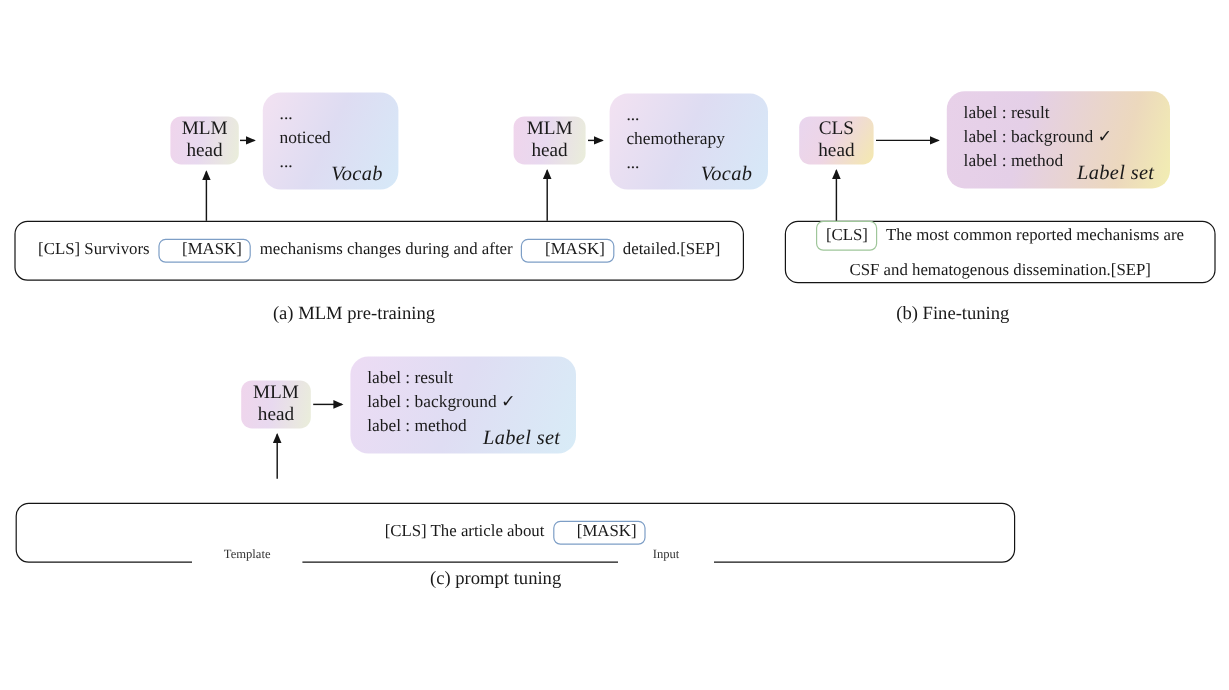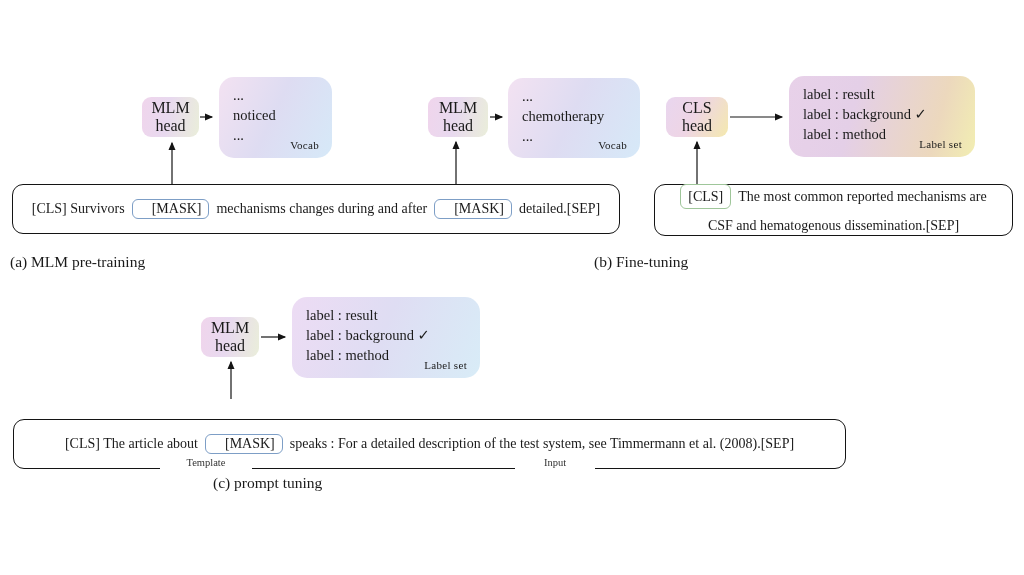--- a/index.html
+++ b/index.html
@@ -8,35 +8,35 @@
     font-family:"Liberation Serif", serif;color:#1a1a1a;overflow:hidden;
   }
   .overlay{position:absolute;left:0;top:0;width:1024px;height:575px;pointer-events:none;}
   .headbox{
     position:absolute;border-radius:9px;display:flex;flex-direction:column;
     align-items:center;justify-content:center;font-size:16px;line-height:18px;
   }
   .grad-head-mlm{background:linear-gradient(100deg,#f0d5ec 0%,#e8d9ef 45%,#eaeeda 100%);align-items:center;}
   .grad-head-cls{background:linear-gradient(118deg,#e9d6ef 0%,#eed5e5 45%,#f4e9ae 100%);}
   .infobox{position:absolute;border-radius:15px;font-size:14.5px;line-height:20px;padding:8px 0 0 14px;box-sizing:border-box;}
-  .infobox .tag{position:absolute;right:13px;bottom:3px;font-size:11px;letter-spacing:.3px;margin-top:20px;}
+  .infobox .tag{position:absolute;right:13px;bottom:3px;font-style:italic;font-size:17px;letter-spacing:.3px;margin-top:20px;}
   .grad-vocab{background:linear-gradient(115deg,#f3e2f2 0%,#dedcf2 48%,#d6e9f8 100%);}
   .grad-labelset-warm{background:linear-gradient(105deg,#e8d1e9 0%,#e4cfe7 35%,#ecd8bd 78%,#f2eeb2 100%);}
   .grad-labelset-cool{background:linear-gradient(112deg,#eddcf4 0%,#dfddf3 48%,#d8ecf7 100%);}
   .bold{font-weight:normal;}
   .sentence{
     position:absolute;border:1.6px solid #141414;border-radius:11px;background:#fff;
     display:flex;align-items:center;justify-content:center;gap:7px;font-size:14px;box-sizing:border-box;
   }
   .sentence-col{flex-direction:column;gap:6px;line-height:21px;}
   .sline{display:flex;align-items:center;gap:7px;}
   .chip{border-radius:6px;padding:1px 7px;background:#fff;display:inline-block;}
   .chip-mask{border:1.3px solid #7d9ec6;padding-left:19px;}
   .chip-cls{border:1.3px solid #9fc69a;}
-  .caption{position:absolute;text-align:left;font-size:15.5px;}
+  .caption{position:absolute;text-align:center;font-size:15.5px;}
   .bracket-label{
     position:absolute;background:#ffffff;font-size:10.5px;color:#333;
     text-align:center;padding:0 5px;line-height:14px;
   }
 </style>
 </head>
 <body>
 
 <div class="stage">
 
@@ -134,21 +134,20 @@
   <div class="infobox grad-labelset-cool" style="left:292px;top:297px;width:188px;height:81px">
     <div>label : result</div>
     <div class="bold">label : background ✓</div>
     <div>label : method</div>
     <div class="tag">Label set</div>
   </div>
 
   <div class="sentence" style="left:13px;top:419px;width:833px;height:50px">
     <span>[CLS] The article about</span>
     <span class="chip chip-mask">[MASK]</span>
-    <span>speaks : For a detailed description of the test system, see Timmermann et al. (2008).[SEP]</span>
   </div>
 
   <div class="bracket-label" style="left:160px;top:456px;width:82px">Template</div>
   <div class="bracket-label" style="left:515px;top:456px;width:70px">Input</div>
 
   <div class="caption" style="left:213px;top:474px;width:400px">(c) prompt tuning</div>
 
 </div>
 
 </body></html>

